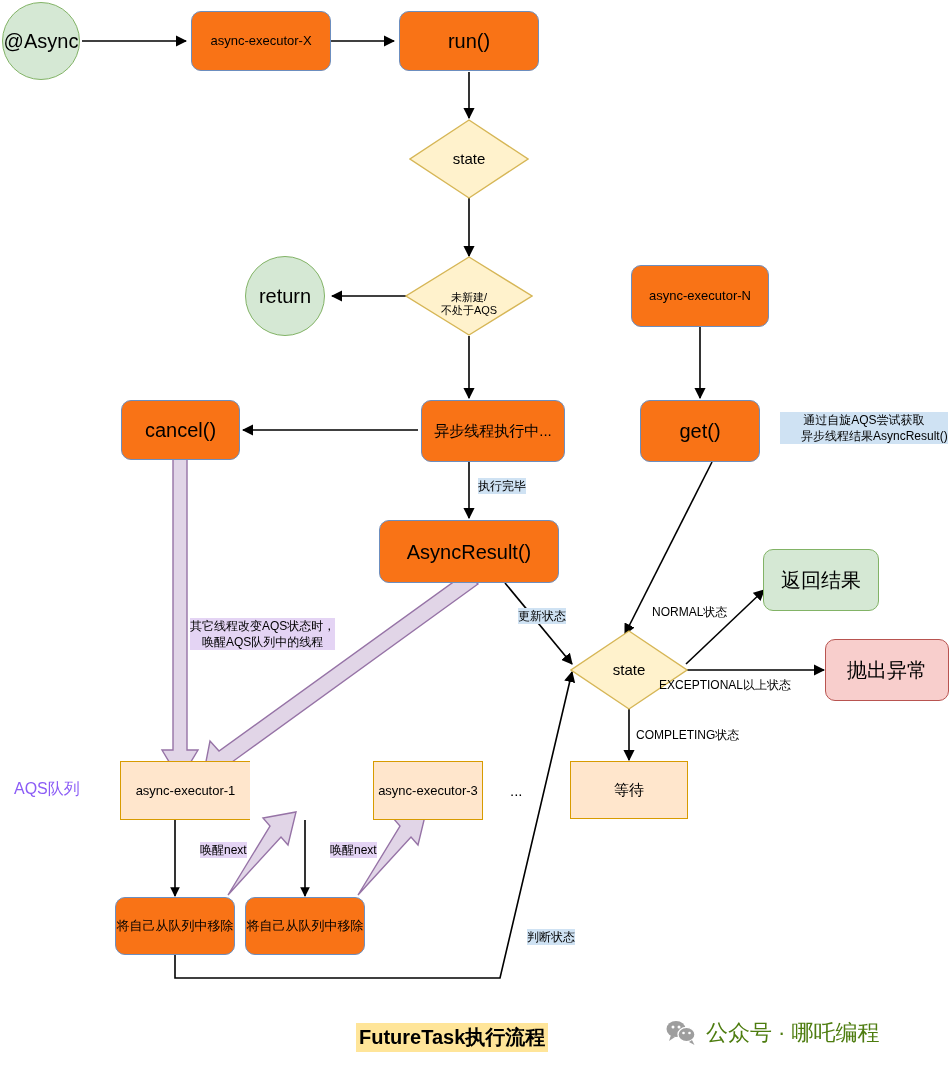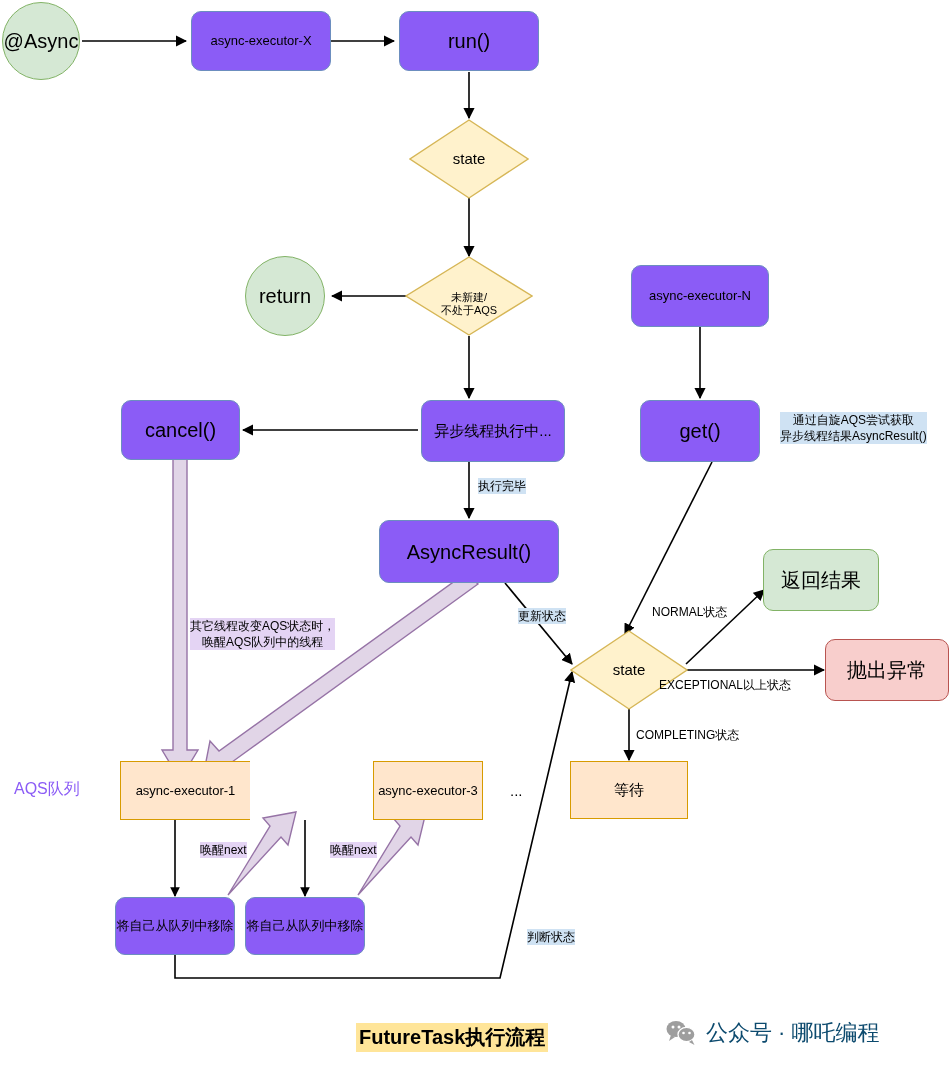--- a/index.html
+++ b/index.html
@@ -31,21 +31,21 @@
     display: flex;
     align-items: center;
     justify-content: center;
     text-align: center;
     color: #000000;
     line-height: 1.2;
     z-index: 3;
   }
   
   .rounded-blue {
-    background: #8b5cf6;
+    background: #f97316;
     border: 1px solid #6c8ebf;
     border-radius: 10px;
   }
   .square-orange {
     background: #ffe6cc;
     border: 1px solid #d79b00;
     border-radius: 0;
   }
   .rounded-green {
     background: #d5e8d4;
@@ -119,21 +119,21 @@
     background: #ffe599;
     padding: 1px 3px;
     white-space: nowrap;
     z-index: 5;
   }
   .watermark {
     position: absolute;
     display: flex;
     align-items: center;
     gap: 10px;
-    color: #0c4a6e;
+    color: #4d7c0f;
     font-size: 22px;
     white-space: nowrap;
     z-index: 5;
   }
   .watermark svg { display: block; }
 </style>
 </head>
 <body>
 
 <div id="canvas">
@@ -305,21 +305,21 @@
 
   <div class="node rounded-blue t-sm" style="left:115px; top:897px; width:120px; height:58px;">
     <span>将自己从队列中移除</span>
   </div>
   <div class="node rounded-blue t-sm" style="left:245px; top:897px; width:120px; height:58px;">
     <span>将自己从队列中移除</span>
   </div>
 
   <div class="edge-label center2" style="left:780px; top:412px;">
     <span class="hl-blue" style="display:block;">通过自旋AQS尝试获取</span>
-    <span class="hl-blue" style="display:block;">异步线程结果AsyncResult()</span>
+    <span class="hl-blue" style="display:block;padding-left:21px;">异步线程结果AsyncResult()</span>
   </div>
 
   <div class="edge-label hl-blue" style="left:478px; top:478px;">执行完毕</div>
 
   <div class="edge-label hl-blue" style="left:518px; top:608px;">更新状态</div>
 
   <div class="edge-label plain" style="left:652px; top:604px;">NORMAL状态</div>
 
   <div class="edge-label plain" style="left:659px; top:677px;">EXCEPTIONAL以上状态</div>
 

